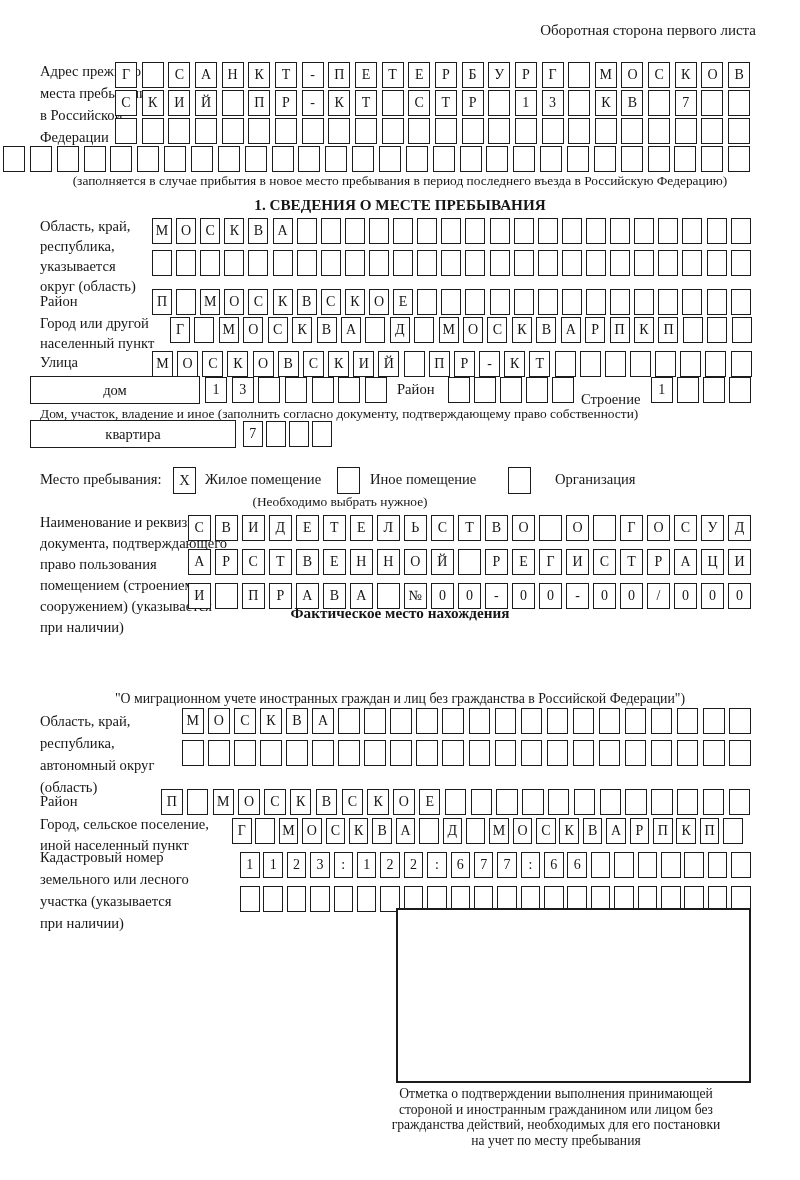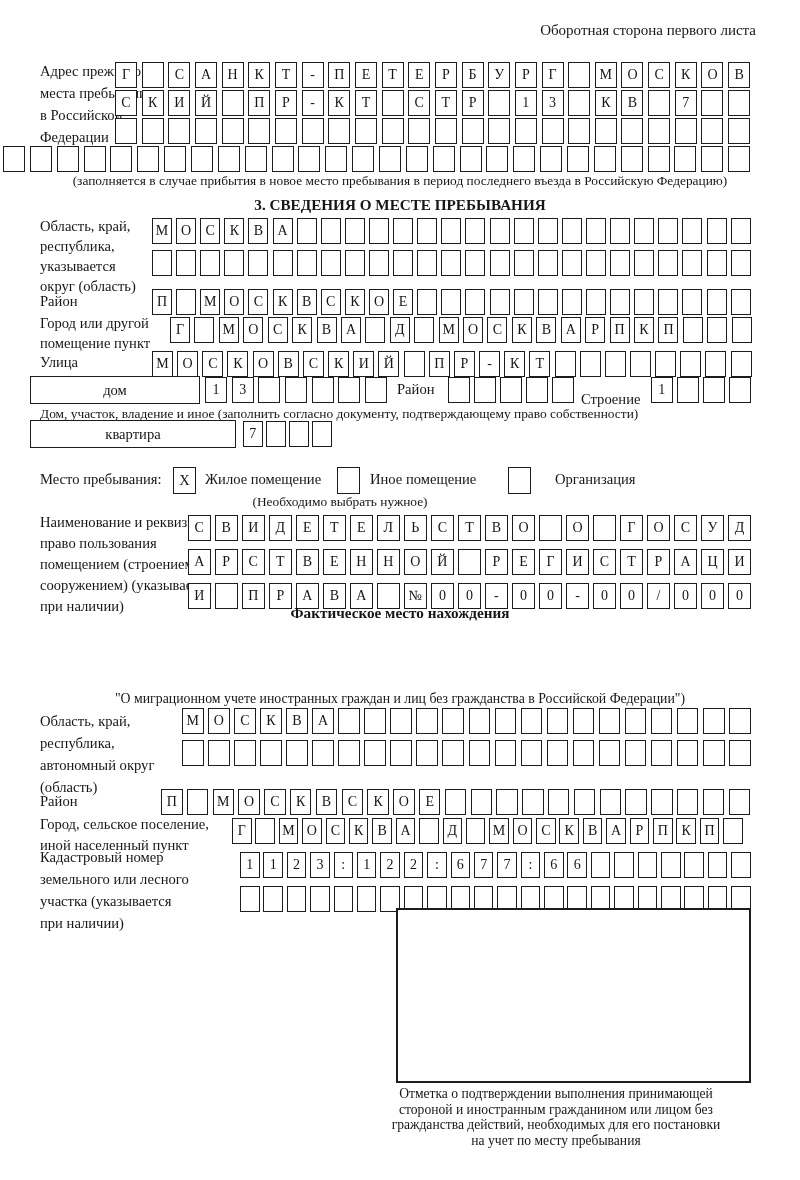--- a/index.html
+++ b/index.html
@@ -158,21 +158,21 @@
       <span class="cell"></span>
       <span class="cell"></span>
       <span class="cell"></span>
       <span class="cell"></span>
       <span class="cell"></span>
       <span class="cell"></span>
       <span class="cell"></span>
     </div>
   <div class="note center" style="top:173px;">(заполняется в случае прибытия в новое место пребывания в период последнего въезда в Российскую Федерацию)</div>
 
-  <div class="sec-title" style="top:196px;">3. СВЕДЕНИЯ О МЕСТЕ ПРЕБЫВАНИЯ</div>
+  <div class="sec-title" style="top:196px;">1. СВЕДЕНИЯ О МЕСТЕ ПРЕБЫВАНИЯ</div>
 
   <div class="lbl" style="left:40px;top:216px;line-height:20px;">
     <div>Область, край,</div>
     <div>республика,</div>
     <div>указывается</div>
     <div>округ (область)</div>
   </div>
   <div class="cellrow g25" style="left:152px;top:218px;">
       <span class="cell">М</span>
       <span class="cell">О</span>
@@ -252,21 +252,21 @@
       <span class="cell"></span>
       <span class="cell"></span>
       <span class="cell"></span>
       <span class="cell"></span>
       <span class="cell"></span>
       <span class="cell"></span>
     </div>
 
   <div class="lbl" style="left:40px;top:313px;line-height:20px;">
     <div>Город или другой</div>
-    <div>помещение пункт</div>
+    <div>населенный пункт</div>
   </div>
   <div class="cellrow gcity" style="left:170px;top:317px;">
       <span class="cell">Г</span>
       <span class="cell"></span>
       <span class="cell">М</span>
       <span class="cell">О</span>
       <span class="cell">С</span>
       <span class="cell">К</span>
       <span class="cell">В</span>
       <span class="cell">А</span>
@@ -355,20 +355,21 @@
   <div class="chk" style="left:173px;top:467px;">X</div>
   <div class="opt-label" style="left:205px;top:471px;">Жилое помещение</div>
   <div class="chk" style="left:337px;top:467px;"></div>
   <div class="opt-label" style="left:370px;top:471px;">Иное помещение</div>
   <div class="chk" style="left:508px;top:467px;"></div>
   <div class="opt-label" style="left:555px;top:471px;text-align:center;">Организация</div>
   <div class="note" style="left:180px;top:494px;width:320px;text-align:center;">(Необходимо выбрать нужное)</div>
 
   <div class="lbl" style="left:40px;top:512px;line-height:21px;">
     <div>Наименование и реквизиты</div>
+    <div>документа, подтверждающего</div>
     <div>право пользования</div>
     <div>помещением (строением,</div>
     <div>сооружением) (указывается</div>
     <div>при наличии)</div>
   </div>
   <div class="cellrow gdoc" style="left:188px;top:515px;">
       <span class="cell">С</span>
       <span class="cell">В</span>
       <span class="cell">И</span>
       <span class="cell">Д</span>

